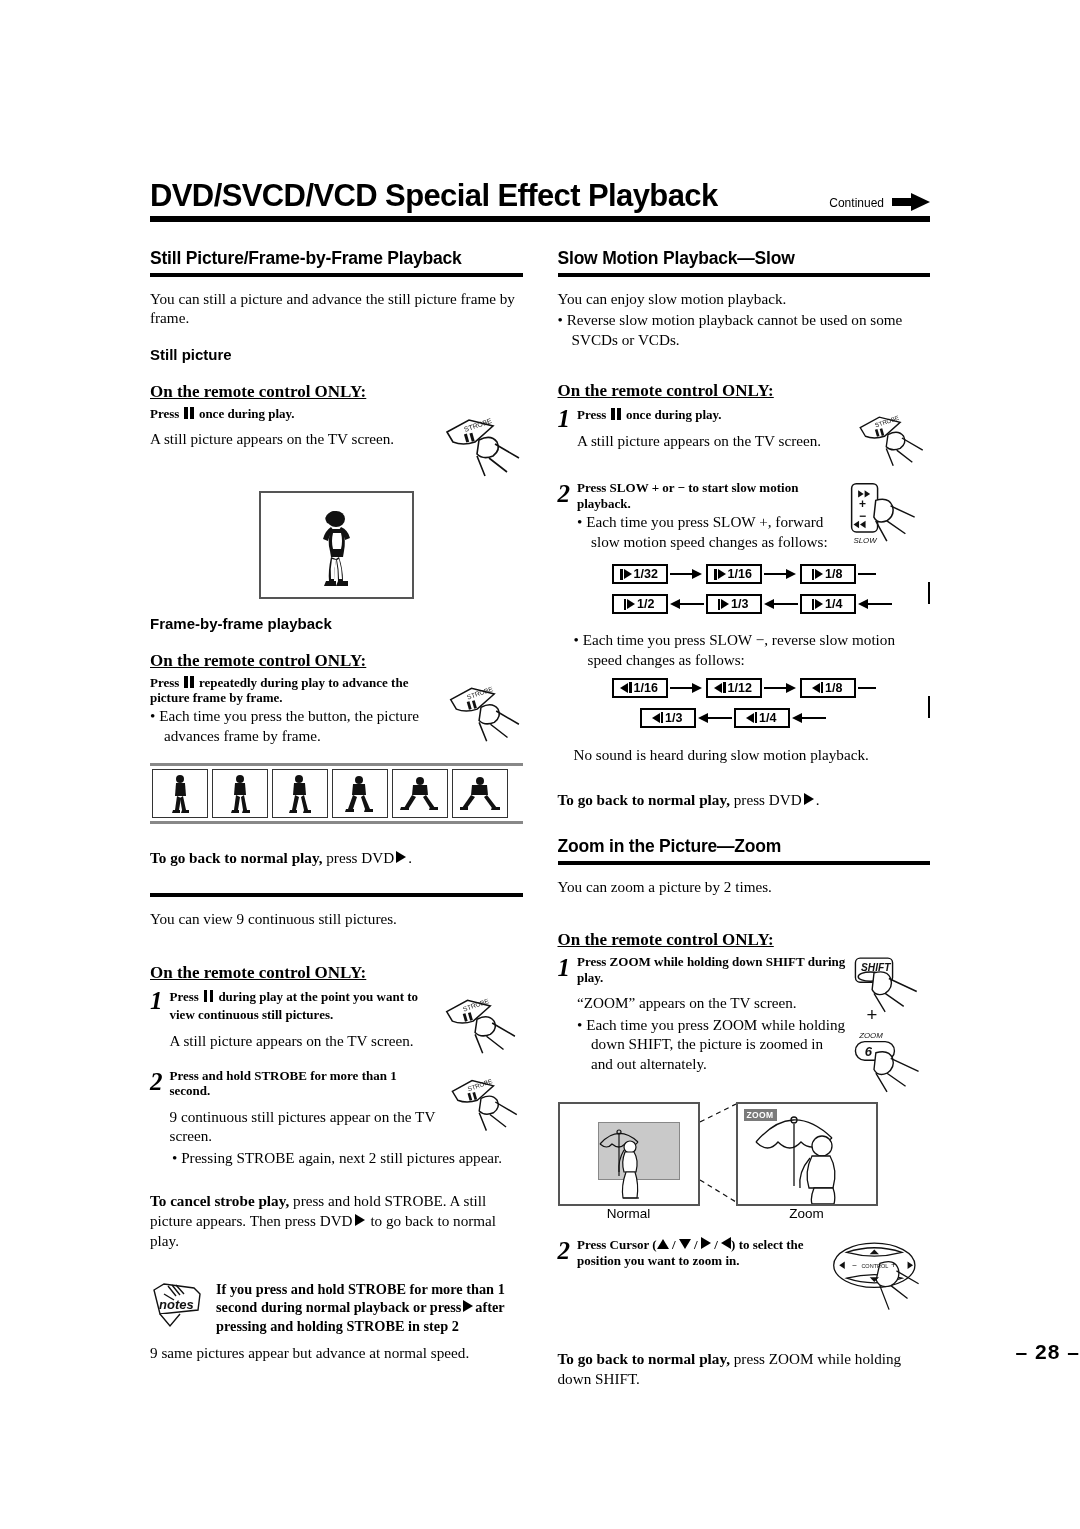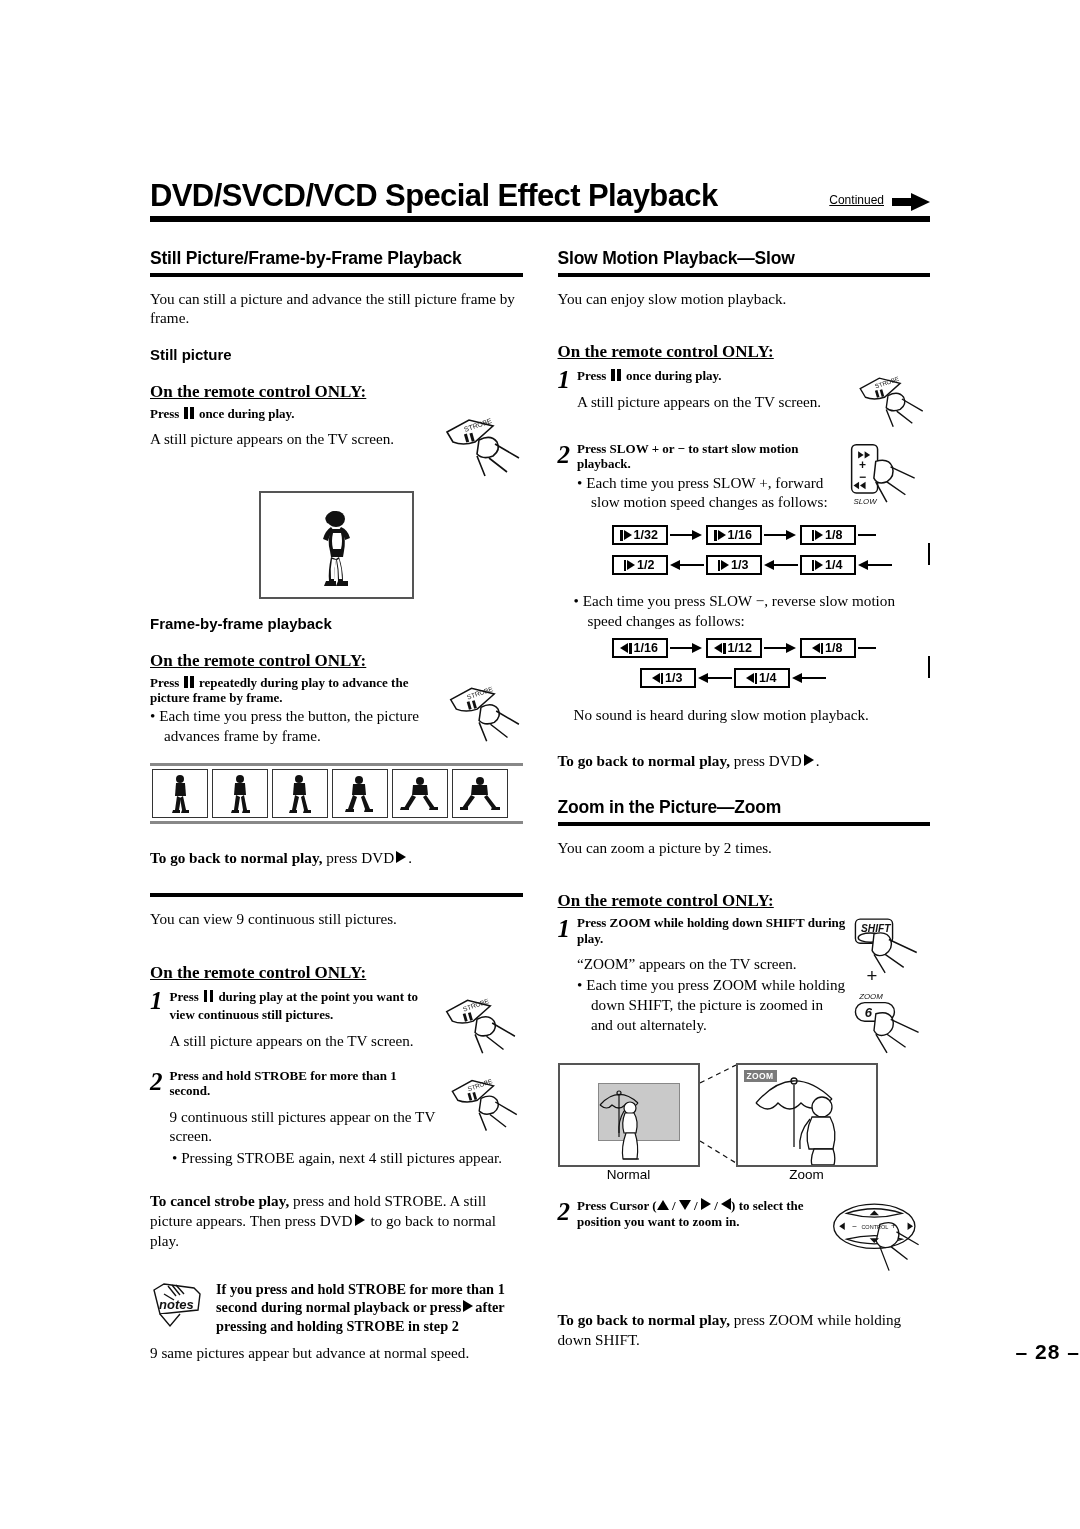--- a/index.html
+++ b/index.html
@@ -21,21 +21,21 @@
     font-weight:bold;
     font-size:31px;
     letter-spacing:-0.6px;
     line-height:1.05;
     margin:0;
     padding-bottom:3px;
     display:inline-block;
   }
   .continued-wrap {
     position:absolute; right:0; bottom:12px;
-    display:flex; align-items:flex-start; gap:8px;text-decoration:underline;
+    display:flex; align-items:flex-end; gap:8px;
   }
   .continued-label {
     font-family:"Liberation Sans", sans-serif;
     font-size:12px;
   }
   .arrow-right-solid {
     width:38px; height:17px; position:relative;
   }
   .arrow-right-solid::before{
     content:""; position:absolute; left:0; top:5px;
@@ -464,21 +464,21 @@
             </g>
             <text x="30" y="26" font-family="Liberation Sans, sans-serif" font-size="7" fill="#111" transform="rotate(-19 30 26)">STROBE</text>
             <g fill="#111">
                 <rect x="30" y="28" width="3" height="8.5" transform="rotate(-16 31 32)"></rect>
                 <rect x="35.5" y="27" width="3" height="8.5" transform="rotate(-16 37 31)"></rect>
               </g>
           </svg>
         </div>
       </div>
 
-      <p class="bullet" style="margin-left:22px;">•&nbsp;<span>Pressing STROBE again, next 4 still pictures appear.</span></p>
+      <p class="bullet" style="margin-left:22px;">•&nbsp;<span>Pressing STROBE again, next 2 still pictures appear.</span></p>
 
       <div class="gap-m"></div>
       <p class="body">
         <b>To cancel strobe play,</b>
         <span>press and hold STROBE. A still picture appears. Then press DVD</span><span class="g-play"></span>
         <span>to go back to normal play.</span>
       </p>
 
       <div class="gap-l"></div>
 
@@ -502,20 +502,21 @@
 
     </div>
 
     <div class="col">
 
       
       <h2 class="section-head">Slow Motion Playback—Slow</h2>
       <hr class="section-rule">
 
       <p class="body">You can enjoy slow motion playback.</p>
+      <p class="bullet">•&nbsp;<span>Reverse slow motion playback cannot be used on some SVCDs or VCDs.</span></p>
 
       <div class="gap-m"></div>
       <div class="remote-only">On the remote control ONLY:</div>
 
       <div class="row">
         <div class="row-text" style="max-width:290px;">
           <div class="step">
             <span class="step-num">1</span>
             <span class="step-body">
               <span class="instr">

